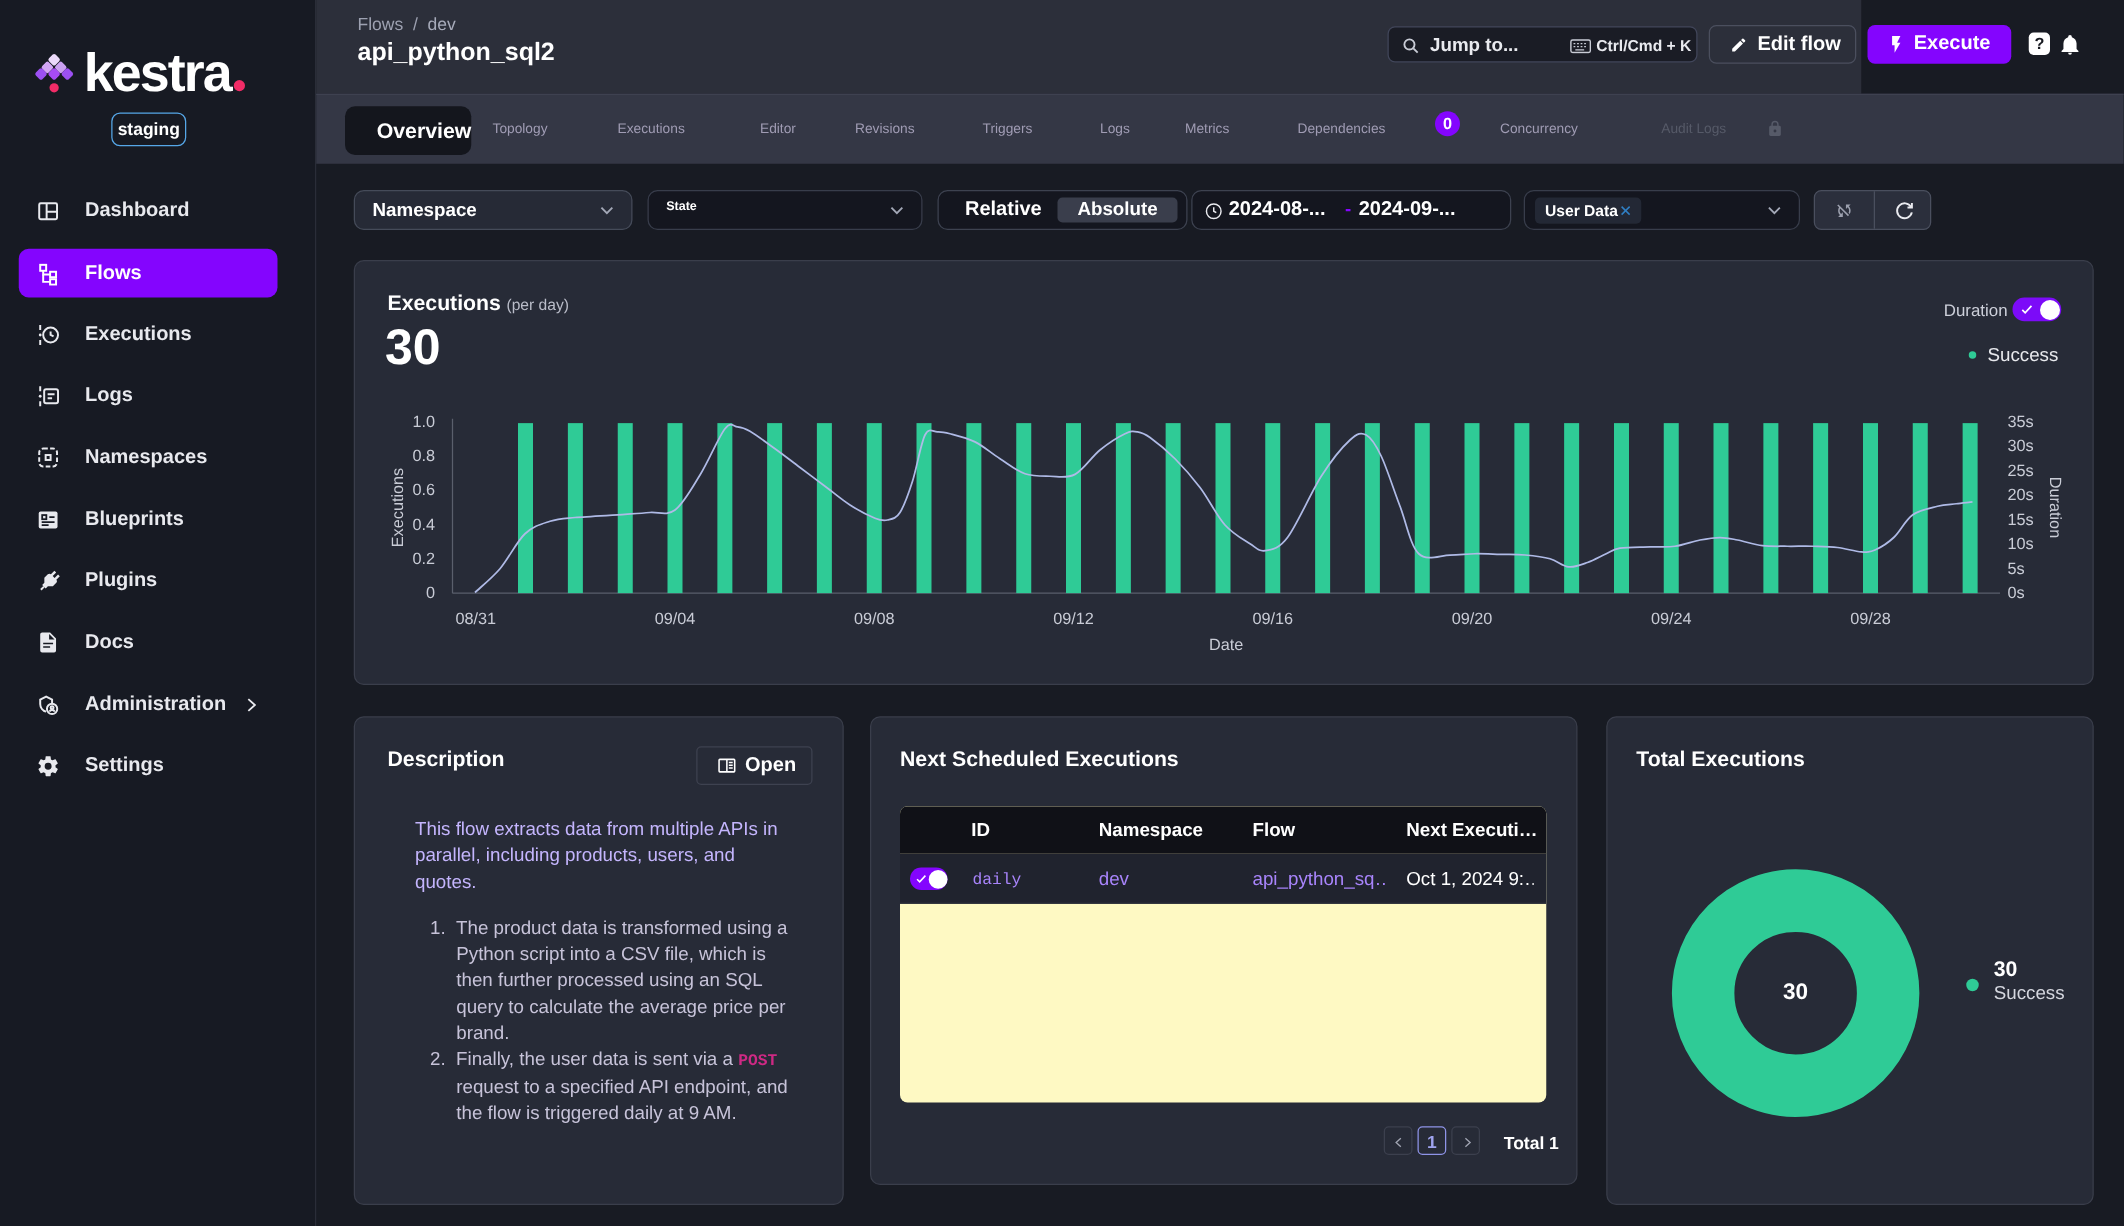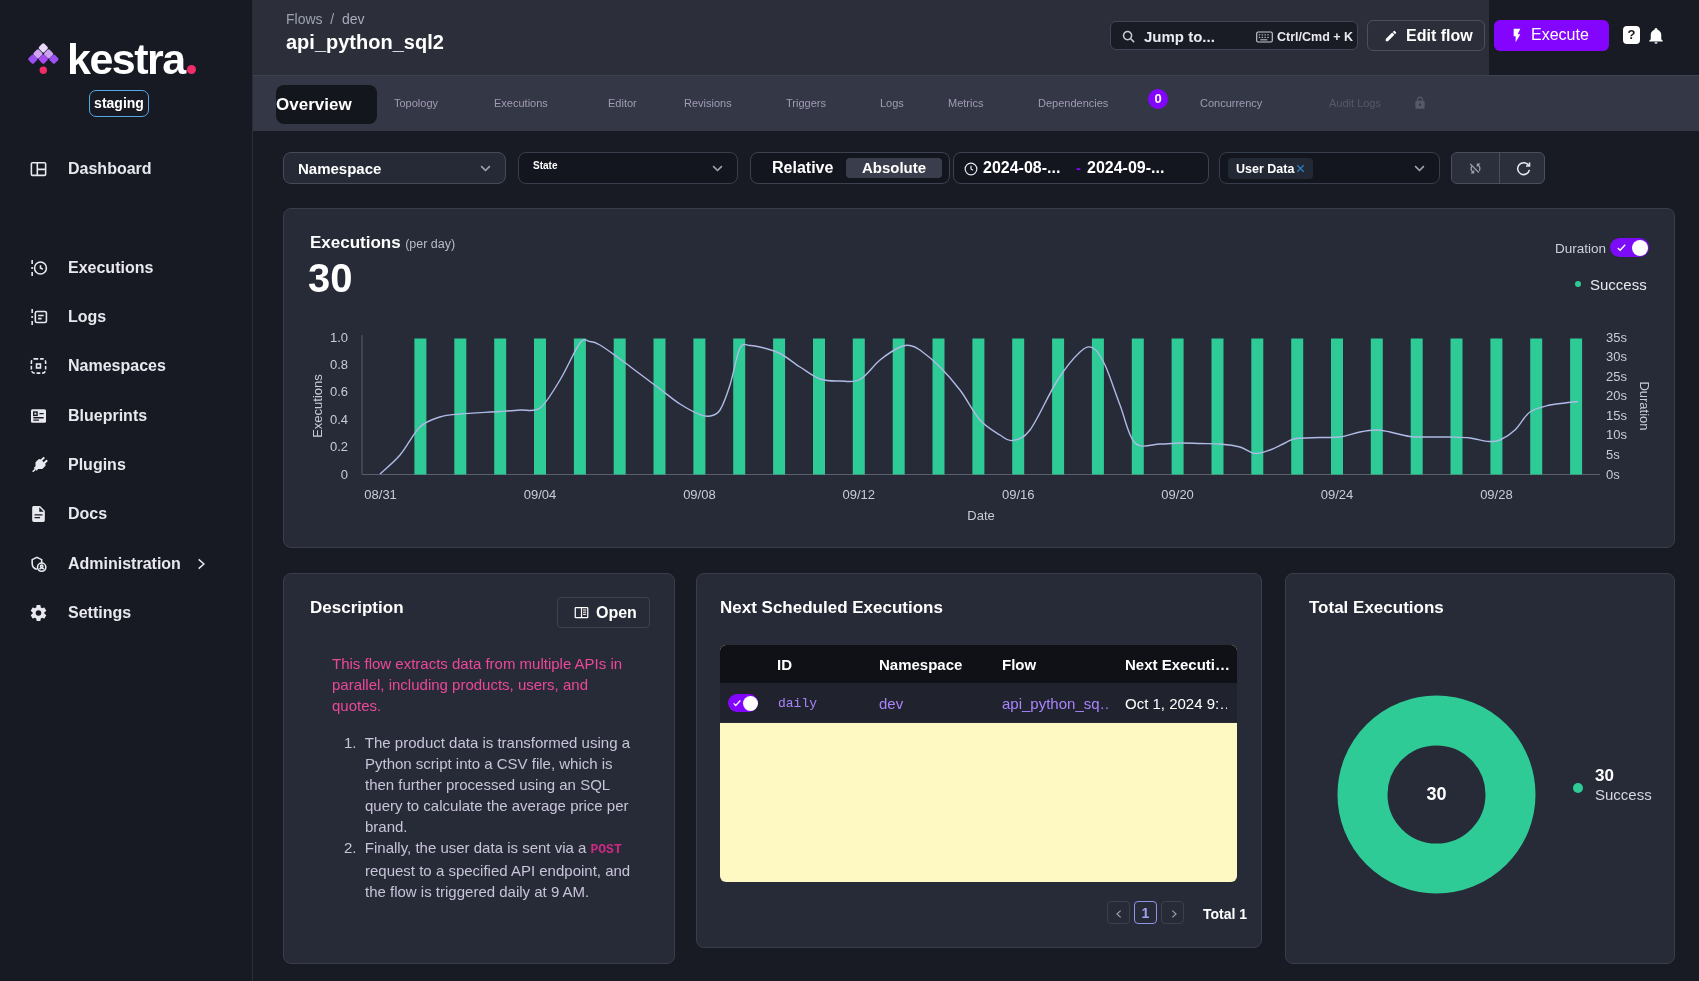--- a/index.html
+++ b/index.html
@@ -45,20 +45,30 @@
   <div class="abs" style="left:89px;top:90px;width:60px;height:27px;border:1px solid #56A7E8;border-radius:7px;color:#fff;font-size:14px;font-weight:bold;text-align:center;line-height:25px">staging</div>
 
   <div class="abs nav-item" style="top:149px">
     <svg width="19" height="19" viewBox="0 0 24 24" fill="none" stroke="#E8E9EE" stroke-width="2">
         <rect x="3" y="4" width="18" height="16" rx="1.5"></rect>
         <line x1="10.5" y1="4" x2="10.5" y2="20"></line>
         <line x1="10.5" y1="12.5" x2="21" y2="12.5"></line>
       </svg>
     <span class="lbl">Dashboard</span>
   </div>
+  <div class="abs nav-item" style="top:199px;height:39px;background:#8405FE;color:#fff">
+    <svg width="19" height="19" viewBox="0 0 24 24" fill="none" stroke="#fff" stroke-width="2">
+        <rect x="4" y="3" width="6" height="6"></rect>
+        <rect x="14" y="10" width="6" height="5.5"></rect>
+        <rect x="14" y="17.5" width="6" height="5.5"></rect>
+        <polyline points="7,9 7,12.8 14,12.8"></polyline>
+        <polyline points="7,12.8 7,20.2 14,20.2"></polyline>
+      </svg>
+    <span class="lbl">Flows</span>
+  </div>
   <div class="abs nav-item" style="top:248px">
     <svg width="19" height="19" viewBox="0 0 24 24" fill="none" stroke="#E8E9EE" stroke-width="2">
         <line x1="4" y1="2" x2="4" y2="7"></line>
         <circle cx="4" cy="12" r="1.4" fill="#E8E9EE" stroke="none"></circle>
         <line x1="4" y1="17" x2="4" y2="22"></line>
         <circle cx="14.5" cy="12" r="7.5"></circle>
         <polyline points="14.5,8.5 14.5,12 17.5,13.5"></polyline>
       </svg>
     <span class="lbl">Executions</span>
   </div>
@@ -152,32 +162,32 @@
     <svg class="abs" style="left:16px;top:8px" width="14" height="14" viewBox="0 0 24 24">
         <path fill="#fff" d="M20.71,7.04C21.1,6.65 21.1,6 20.71,5.63L18.37,3.29C18,2.9 17.35,2.9 16.96,3.29L15.12,5.12L18.87,8.87M3,17.25V21H6.75L17.81,9.93L14.06,6.18L3,17.25Z"></path>
       </svg>
     <span class="abs" style="left:38px;top:6px;font-size:16px;font-weight:bold;color:#fff">Edit flow</span>
   </div>
 
   <div class="abs" style="left:1241px;top:20px;width:115px;height:31px;background:#8405FE;border-radius:6px">
     <svg class="abs" style="left:15px;top:7px" width="16" height="17" viewBox="0 0 24 24">
         <path fill="#fff" d="M7,2V13H10V22L17,10H13L17,2H7Z"></path>
       </svg>
-    <span class="abs" style="left:37px;top:6px;font-size:16px;font-weight:normal;color:#fff">Execute</span>
+    <span class="abs" style="left:37px;top:6px;font-size:16px;font-weight:bold;color:#fff">Execute</span>
   </div>
 
   <div class="abs" style="left:1370px;top:26px;width:17px;height:18px;background:#fff;border-radius:4px;color:#16181F;font-size:13px;font-weight:bold;text-align:center;line-height:18px">?</div>
 
   <svg class="abs" style="left:1394px;top:26px" width="18" height="19" viewBox="0 0 24 24">
       <path fill="#fff" d="M21,19V20H3V19L5,17V11C5,7.9 7.03,5.17 10,4.29C10,4.19 10,4.1 10,4A2,2 0 0,1 12,2A2,2 0 0,1 14,4C14,4.1 14,4.19 14,4.29C16.97,5.17 19,7.9 19,11V17L21,19M14,21A2,2 0 0,1 12,23A2,2 0 0,1 10,21"></path>
     </svg>
 </div>
 
 <div id="tabstrip" class="abs">
-  <div class="abs" style="left:23px;top:9px;width:101px;height:39px;background:#14161D;border-radius:8px;color:#fff;font-weight:bold;font-size:17px;text-align:left;line-height:39px">Overview</div>
+  <div class="abs" style="left:23px;top:9px;width:101px;height:39px;background:#14161D;border-radius:8px;color:#fff;font-weight:bold;font-size:17px;text-align:right;line-height:39px">Overview</div>
   <div class="abs tab" style="left:141px">Topology</div>
   <div class="abs tab" style="left:241px">Executions</div>
   <div class="abs tab" style="left:355px">Editor</div>
   <div class="abs tab" style="left:431px">Revisions</div>
   <div class="abs tab" style="left:533px">Triggers</div>
   <div class="abs tab" style="left:627px">Logs</div>
   <div class="abs tab" style="left:695px">Metrics</div>
   <div class="abs tab" style="left:785px">Dependencies</div>
   <div class="abs" style="left:895px;top:13px;width:20px;height:20px;border-radius:50%;background:#8405FE;color:#fff;font-size:13px;font-weight:bold;text-align:center;line-height:20px">0</div>
   <div class="abs tab" style="left:947px">Concurrency</div>
@@ -321,21 +331,21 @@
 <div class="abs" style="left:557px;top:597px;width:93px;height:31px;border:1px solid #3E4250;border-radius:4px">
   <svg class="abs" style="left:16px;top:8px" width="15" height="13" viewBox="0 0 24 20" fill="none" stroke="#fff" stroke-width="2">
       <rect x="2" y="2" width="20" height="16" rx="1"></rect>
       <line x1="12" y1="2" x2="12" y2="18"></line>
       <line x1="14.5" y1="6" x2="19.5" y2="6" stroke-width="1.7"></line>
       <line x1="14.5" y1="9.5" x2="19.5" y2="9.5" stroke-width="1.7"></line>
       <line x1="14.5" y1="13" x2="19.5" y2="13" stroke-width="1.7"></line>
     </svg>
   <span class="abs" style="left:38px;top:6px;font-size:16px;font-weight:bold;color:#fff">Open</span>
 </div>
-<div class="abs" style="left:332px;top:653px;width:320px;font-size:15px;line-height:21px;color:#ec4899">
+<div class="abs" style="left:332px;top:653px;width:320px;font-size:15px;line-height:21px;color:#c4b5fd">
   This flow extracts data from multiple APIs in<br>parallel, including products, users, and<br>quotes.
 </div>
 <div class="abs" style="left:344px;top:732px;width:300px;font-size:15px;line-height:21px;color:#C7C3D9">
   1.&nbsp;&nbsp;The product data is transformed using a<br>
   <span style="margin-left:21px">Python script into a CSV file, which is</span><br>
   <span style="margin-left:21px">then further processed using an SQL</span><br>
   <span style="margin-left:21px">query to calculate the average price per</span><br>
   <span style="margin-left:21px">brand.</span><br>
   2.&nbsp;&nbsp;Finally, the user data is sent via a <span class="mono" style="color:#CE2984;font-size:13px;font-weight:bold">POST</span><br>
   <span style="margin-left:21px">request to a specified API endpoint, and</span><br>

